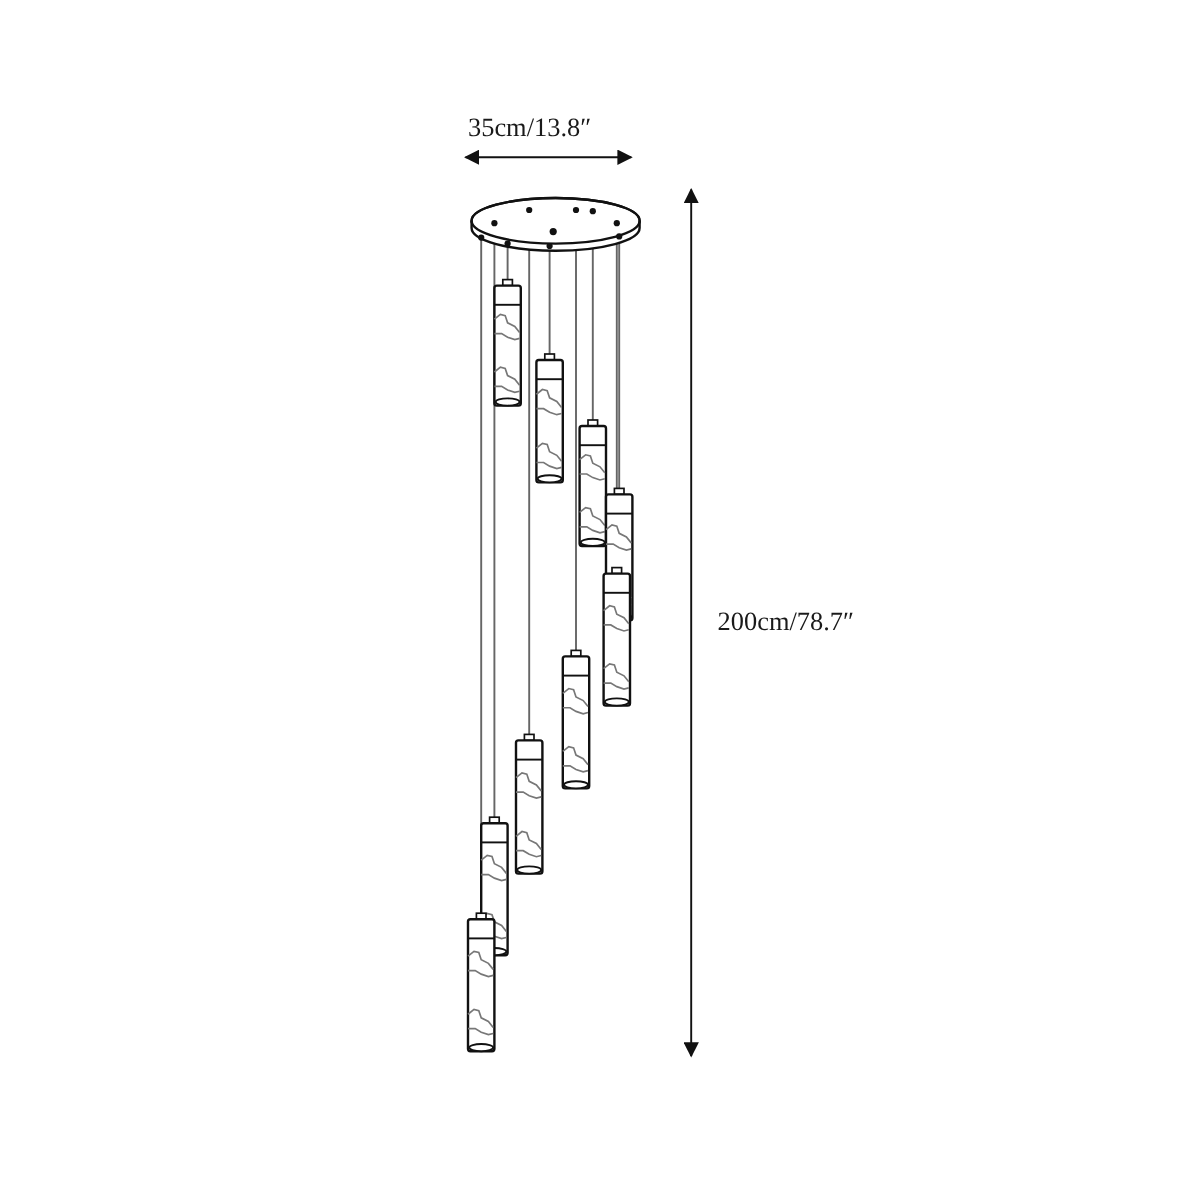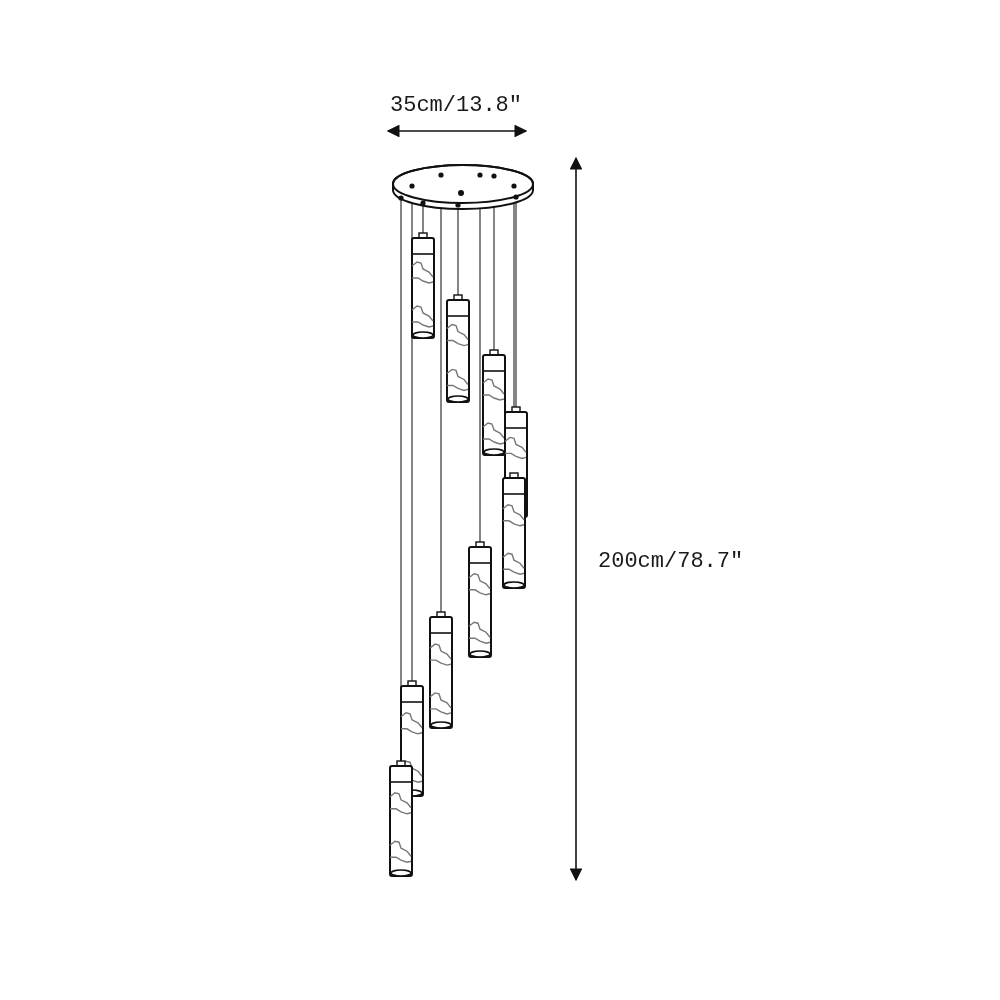--- a/index.html
+++ b/index.html
@@ -1,20 +1,20 @@
 <!DOCTYPE html>
 <html><head>
   <meta charset="utf-8">
   <style>
     html, body { margin: 0; padding: 0; background: #ffffff; }
     body { width: 1000px; height: 1000px; position: relative; overflow: hidden; font-family: "Liberation Sans", sans-serif; }
     #diagram { position: absolute; left: 0; top: 0; width: 1000px; height: 1000px; }
-    .dim-label { position: absolute; font-family: Liberation Mono, monospace; font-size: 22px; color: #1a1a1a; letter-spacing: 0px; white-space: nowrap; }
+    .dim-label { position: absolute; font-family: Liberation Serif, serif; font-size: 22px; color: #1a1a1a; letter-spacing: 0px; white-space: nowrap; }
     #width-label { left: 390px; top: 93px; }
-    #height-label { left: 598px; top: 505px; margin-top: 44px; }
+    #height-label { left: 598px; top: 505px; }
   </style>
 </head>
 <body>
 
 <div>
   <svg id="diagram" viewBox="0 0 1000 1000" xmlns="http://www.w3.org/2000/svg">
     <defs>
       <marker id="arrow" viewBox="0 0 10 10" refX="9" refY="5" markerWidth="8" markerHeight="8" orient="auto-start-reverse">
         <path d="M0,0 L10,5 L0,10 z" fill="#111"></path>
       </marker>

